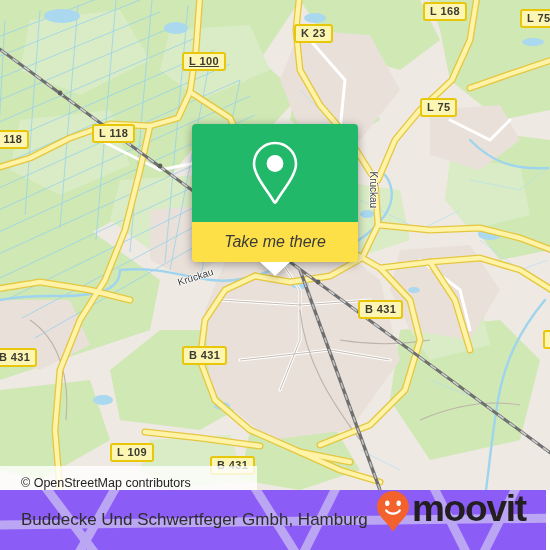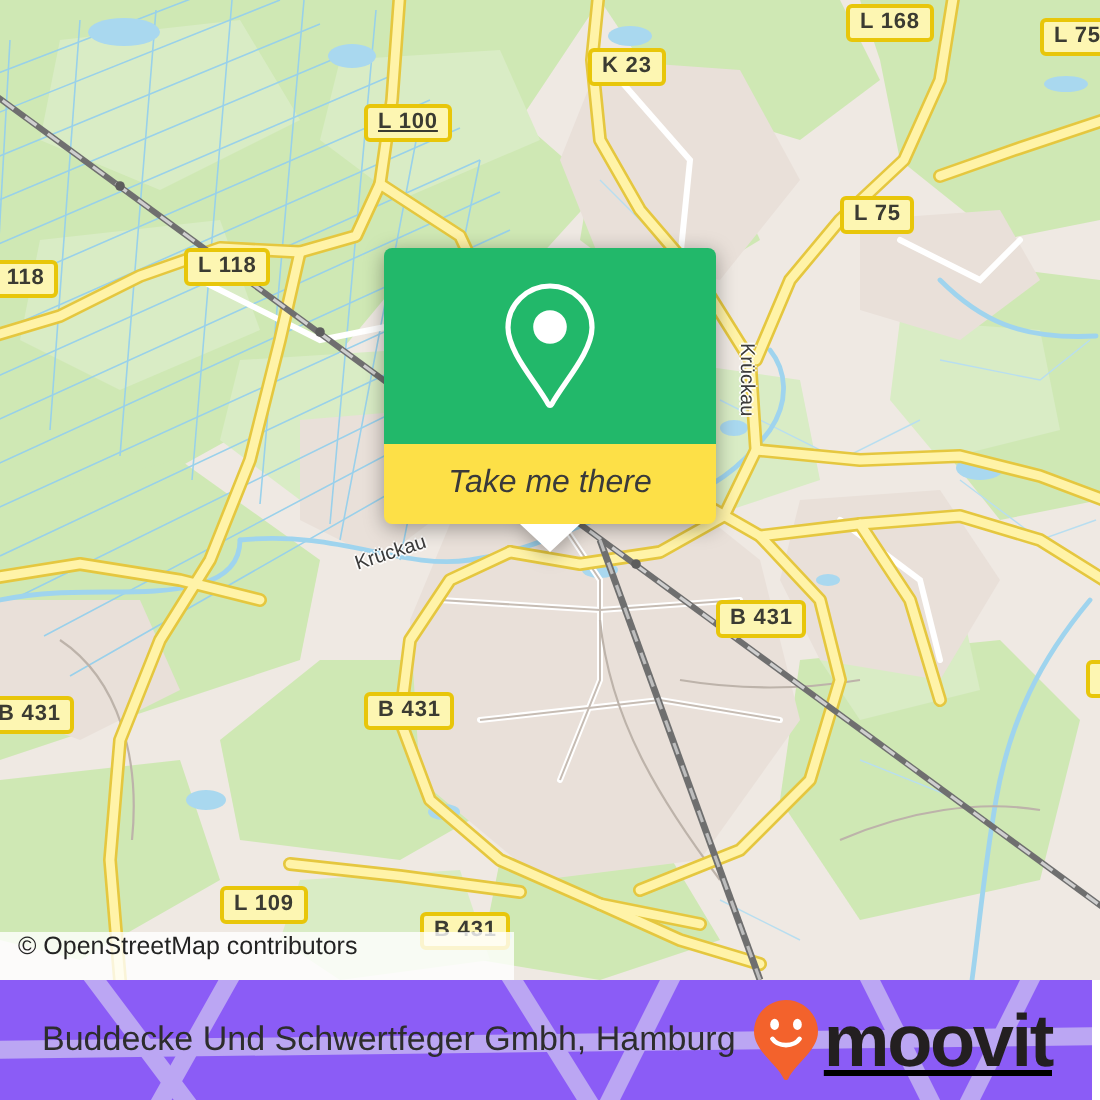--- a/index.html
+++ b/index.html
@@ -63,23 +63,23 @@
 
   
   #attribution {
     position: absolute;
     left: 0;
     top: 466px;
     width: 257px;
     height: 24px;
     background: rgba(255,255,255,.80);
     display: flex;
-    align-items: flex-start;
+    align-items: flex-end;
     box-sizing: border-box;
-    padding-left: 9px;
+    padding-left: 21px;
   }
   #attribution span {
     font-family: "Liberation Sans", sans-serif;
     font-size: 12.5px;
     color: #232323;
     white-space: nowrap;
   }
 
   
   #popup {
@@ -150,23 +150,22 @@
     font-size: 17px;
     color: #2d2d2d;
     white-space: nowrap;
   }
   #brand {
     position: absolute;
     right: 20px;
     top: 0;
     height: 60px;
     display: flex;
-    align-items: center;
+    align-items: flex-start;
     gap: 2px;
-    text-decoration: underline;
   }
   #brand-word {
     font-family: "Liberation Sans", sans-serif;
     font-size: 37px;
     font-weight: bold;
     letter-spacing: -1.2px;
     color: #231f20;
     line-height: 37px;
   }
 </style>

